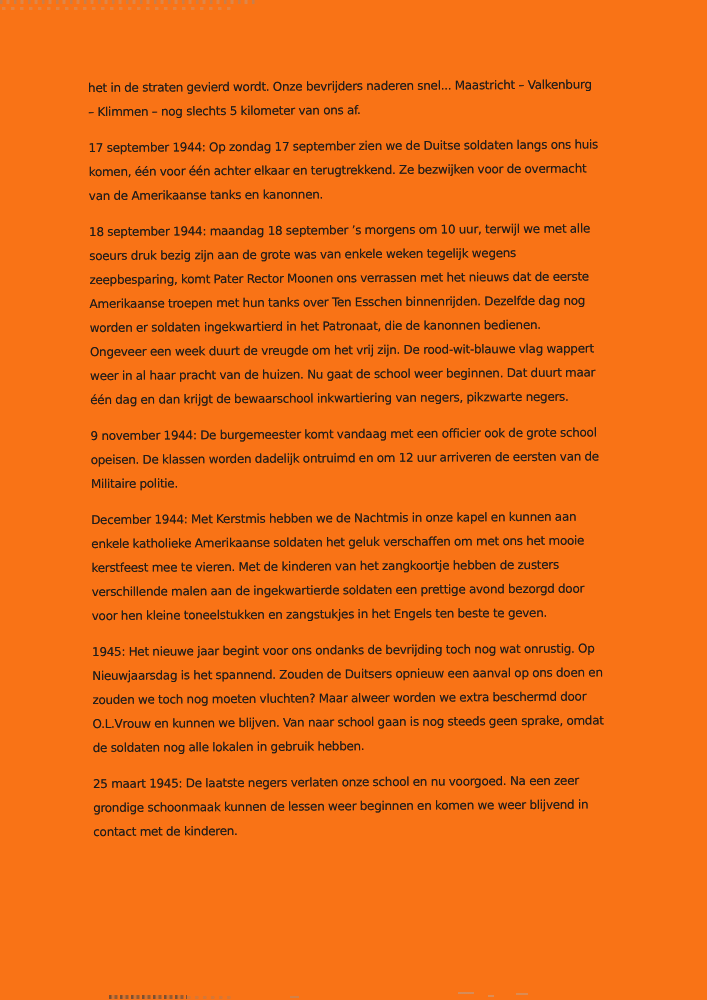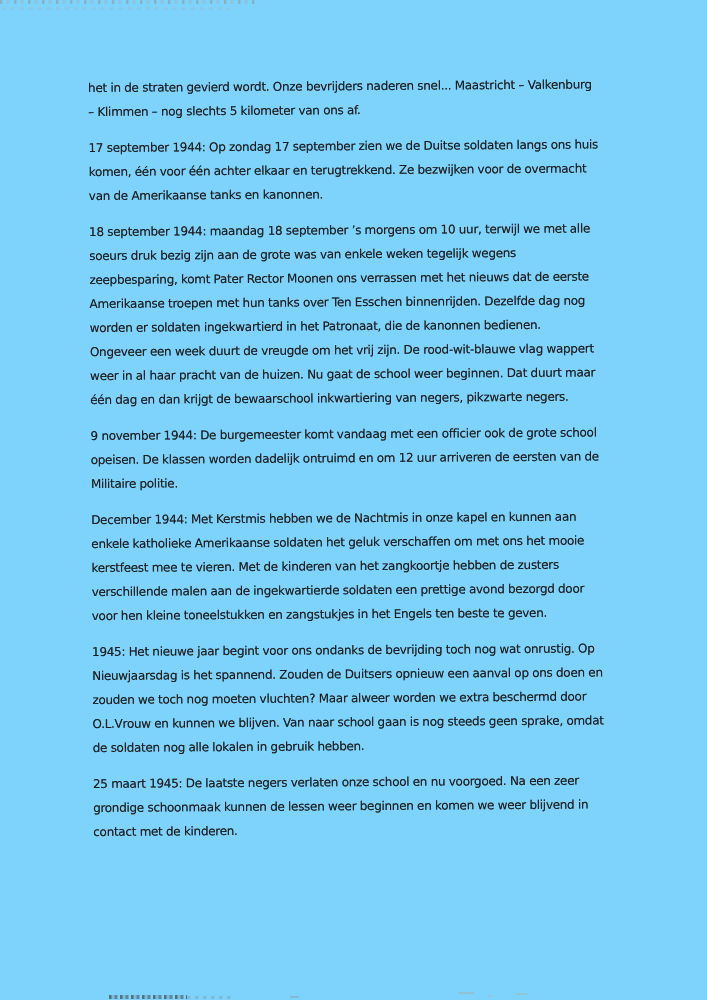--- a/index.html
+++ b/index.html
@@ -4,21 +4,21 @@
 <style>
   html, body {
     margin: 0;
     padding: 0;
     background: #ffffff;
   }
   .scan-page {
     position: relative;
     width: 707px;
     height: 1000px;
-    background: #7dd3fc;
+    background: #f97316;
     overflow: hidden;
     font-family: "DejaVu Sans", "Liberation Sans", sans-serif;
   }
 
   
   .top-noise-1 {
     position: absolute;
     left: 0; top: 0;
     width: 258px; height: 4px;
     background: repeating-linear-gradient(90deg,

